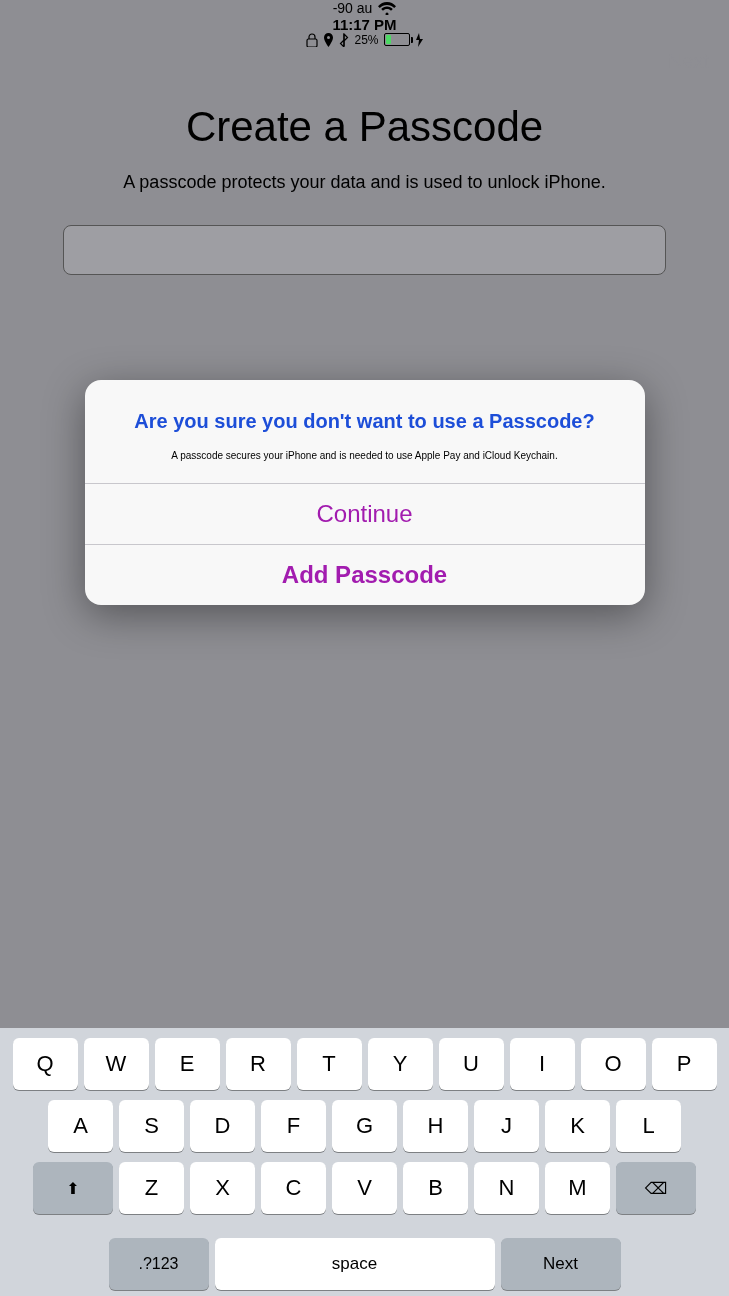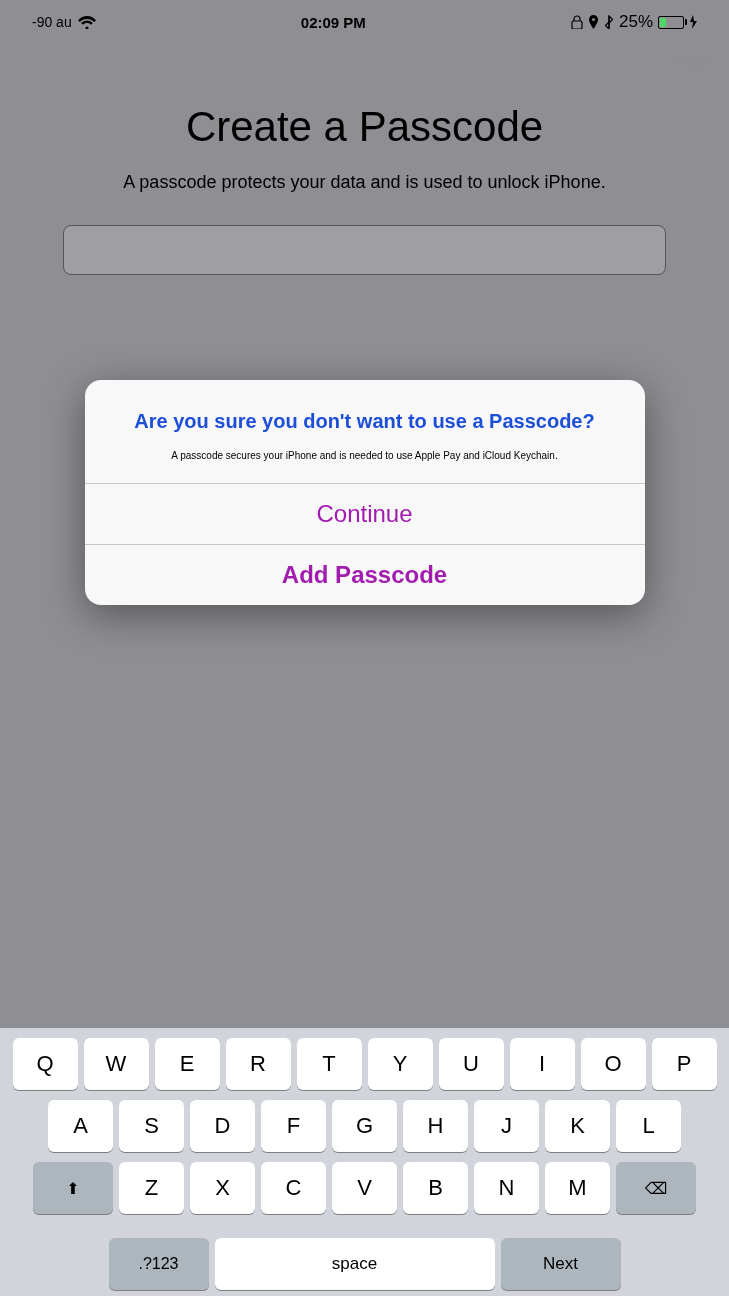--- a/index.html
+++ b/index.html
@@ -15,42 +15,43 @@
 
     
     .status-bar {
       width: 100%;
       height: 44px;
       display: flex;
       align-items: center;
       justify-content: space-between;
       padding: 0 32px;
       background: transparent;
+      flex-direction: column;
     }
 
     .status-left {
       display: flex;
       align-items: center;
       gap: 6px;
       font-size: 14px;
       color: #000;
       font-weight: 500;
     }
 
     .status-center {
       font-size: 15px;
       color: #000;
       font-weight: 600;
     }
 
     .status-right {
       display: flex;
-      align-items: center;
+      align-items: flex-start;
       gap: 5px;
-      font-size: 17px;
+      font-size: 12px;
       color: #000;
     }
 
     .battery-container {
       display: flex;
       align-items: center;
       gap: 2px;
     }
 
     .battery-icon {
@@ -272,21 +273,21 @@
 
 <div class="status-bar">
   <div class="status-left">
     <span>-90 au</span>
     <svg width="18" height="13" viewBox="0 0 18 13">
       <path d="M9 3C6.2 3 3.7 4.1 1.8 6L0 4.2C2.4 1.6 5.5 0 9 0s6.6 1.6 9 4.2L16.2 6C14.3 4.1 11.8 3 9 3z" fill="#000"></path>
       <path d="M9 7c-1.6 0-3 .7-4 1.7L3.2 6.9C4.7 5.4 6.7 4.5 9 4.5s4.3.9 5.8 2.4L13 8.7C12 7.7 10.6 7 9 7z" fill="#000"></path>
       <circle cx="9" cy="12" r="1.5" fill="#000"></circle>
     </svg>
   </div>
-  <div class="status-center">02:09 PM</div>
+  <div class="status-center">11:17 PM</div>
   <div class="status-right">
     <svg width="12" height="14" viewBox="0 0 12 14">
       <rect x="1" y="6" width="10" height="8" rx="1.5" fill="none" stroke="#000" stroke-width="1.2"></rect>
       <path d="M3 6V4a3 3 0 0 1 6 0v2" fill="none" stroke="#000" stroke-width="1.2"></path>
     </svg>
     <svg width="11" height="14" viewBox="0 0 11 14">
       <path d="M5.5 0C3 0 1 2 1 4.5c0 3.5 4.5 9.5 4.5 9.5S10 8 10 4.5C10 2 8 0 5.5 0zm0 6a1.5 1.5 0 1 1 0-3 1.5 1.5 0 0 1 0 3z" fill="#000"></path>
     </svg>
     <svg width="10" height="14" viewBox="0 0 10 14">
       <path d="M5 1l3.5 3.5L5 8V1zm0 13L1.5 10.5 5 7v7z" fill="none" stroke="#000" stroke-width="1.2"></path>

